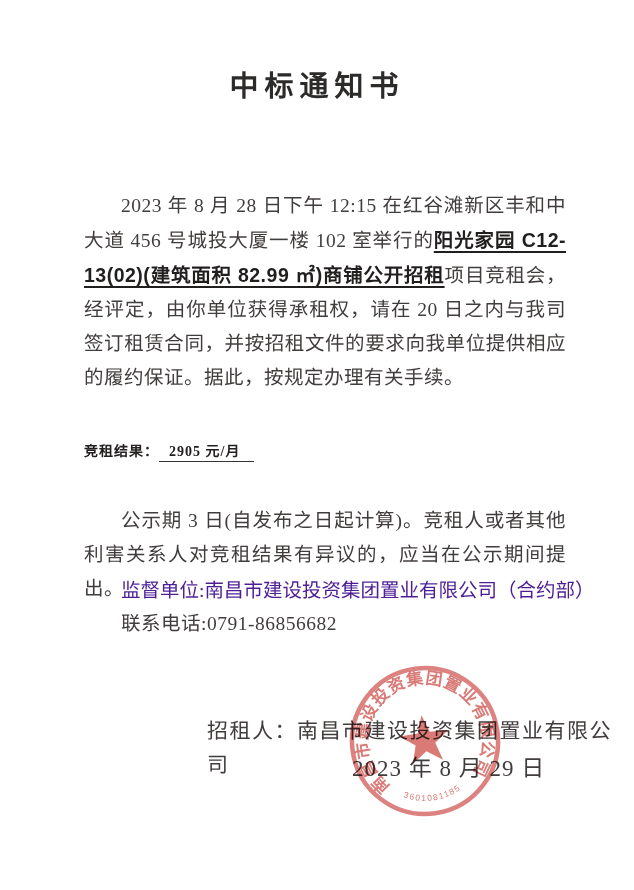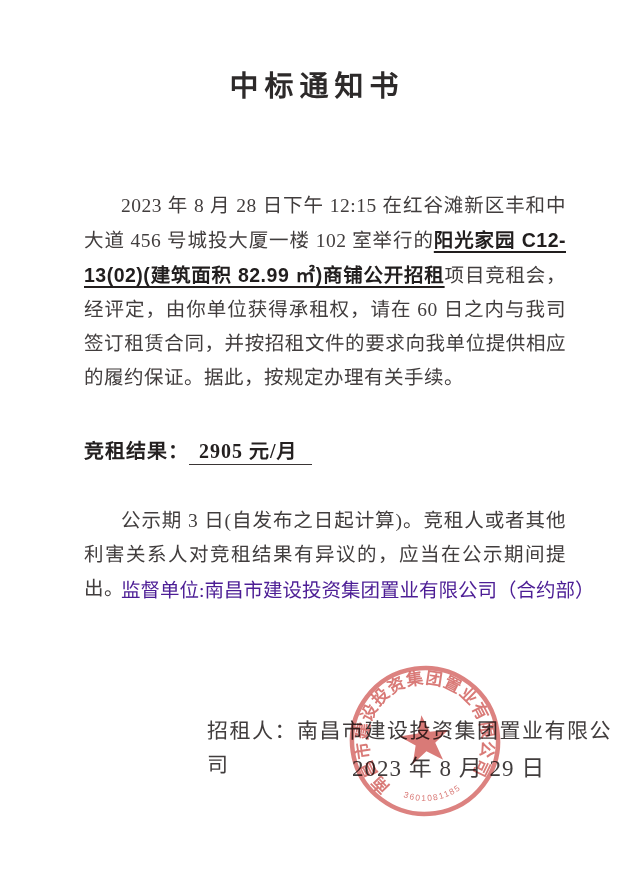--- a/index.html
+++ b/index.html
@@ -64,21 +64,21 @@
     font-weight: 700;
     color: #211e1e;
     text-decoration: underline;
     text-decoration-thickness: 1.6px;
     text-underline-offset: 4px;
   }
   .result-line {
     position: absolute;
     top: 418px;
     left: 84px;
-    font-size: 20px;
+    font-size: 14px;
     line-height: 34px;
     color: #242020;
   }
   .result-line .label {
     font-family: "Liberation Sans", "DejaVu Sans", sans-serif;
     font-weight: 700;
     letter-spacing: 1px;
   }
   .result-line .value {
     font-weight: 700;
@@ -151,31 +151,32 @@
 </style>
 </head>
 <body>
 
 <div class="page">
 
   <div class="doc-title">中标通知书</div>
 
 
   <div class="body-para para-main">
-    <span>2023 年 8 月 28 日下午 12:15 在红谷滩新区丰和中大道 456 号城投大厦一楼 102 室举行的</span><span class="highlight">阳光家园 C12-13(02)(建筑面积 82.99 ㎡)商铺公开招租</span><span>项目竞租会，经评定，由你单位获得承租权，请在 60 日之内与我司签订租赁合同，并按招租文件的要求向我单位提供相应的履约保证。据此，按规定办理有关手续。</span>
+    <span>2023 年 8 月 28 日下午 12:15 在红谷滩新区丰和中大道 456 号城投大厦一楼 102 室举行的</span><span class="highlight">阳光家园 C12-13(02)(建筑面积 82.99 ㎡)商铺公开招租</span><span>项目竞租会，经评定，由你单位获得承租权，请在 20 日之内与我司签订租赁合同，并按招租文件的要求向我单位提供相应的履约保证。据此，按规定办理有关手续。</span>
   </div>
 
   <div class="result-line">
     <span class="label">竞租结果：</span><span class="value">2905 元/月</span>
   </div>
 
   <div class="body-para para-notice">公示期 3 日(自发布之日起计算)。竞租人或者其他利害关系人对竞租结果有异议的，应当在公示期间提出。</div>
 
   <div class="line-supervisor">监督单位:南昌市建设投资集团置业有限公司（合约部）</div>
 
+  <div class="line-phone">联系电话:0791-86856682</div>
 
   <div class="line-lessor">招租人：南昌市建设投资集团置业有限公司</div>
 
   <div class="line-date">2023 年 8 月 29 日</div>
 
   <svg class="seal" viewBox="0 0 160 160" aria-hidden="true">
     <g transform="rotate(-8 80 80)">
       <circle cx="80" cy="80" r="73" fill="none" stroke-width="4.5" opacity="0.8" stroke="#c9403c"></circle>
       <polygon points="80,54 86.1,71.6 104.7,72.0 89.9,83.2 95.3,101.0 80,90.4 64.7,101.0 70.1,83.2 55.3,72.0 73.9,71.6" opacity="0.85" fill="#c9403c"></polygon>
       <defs>

